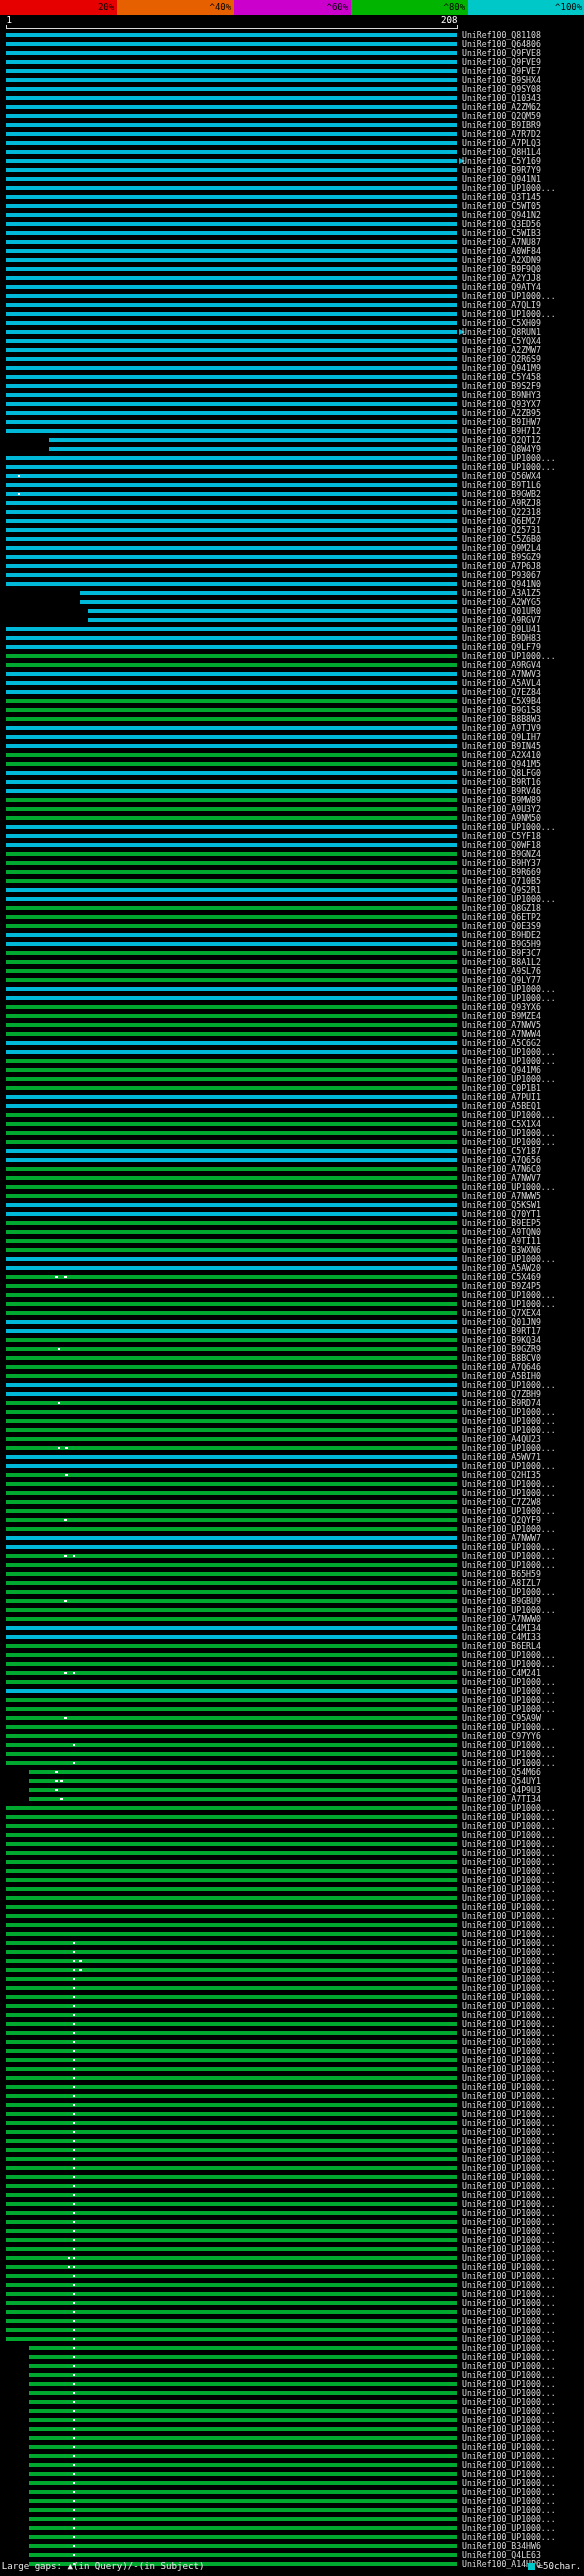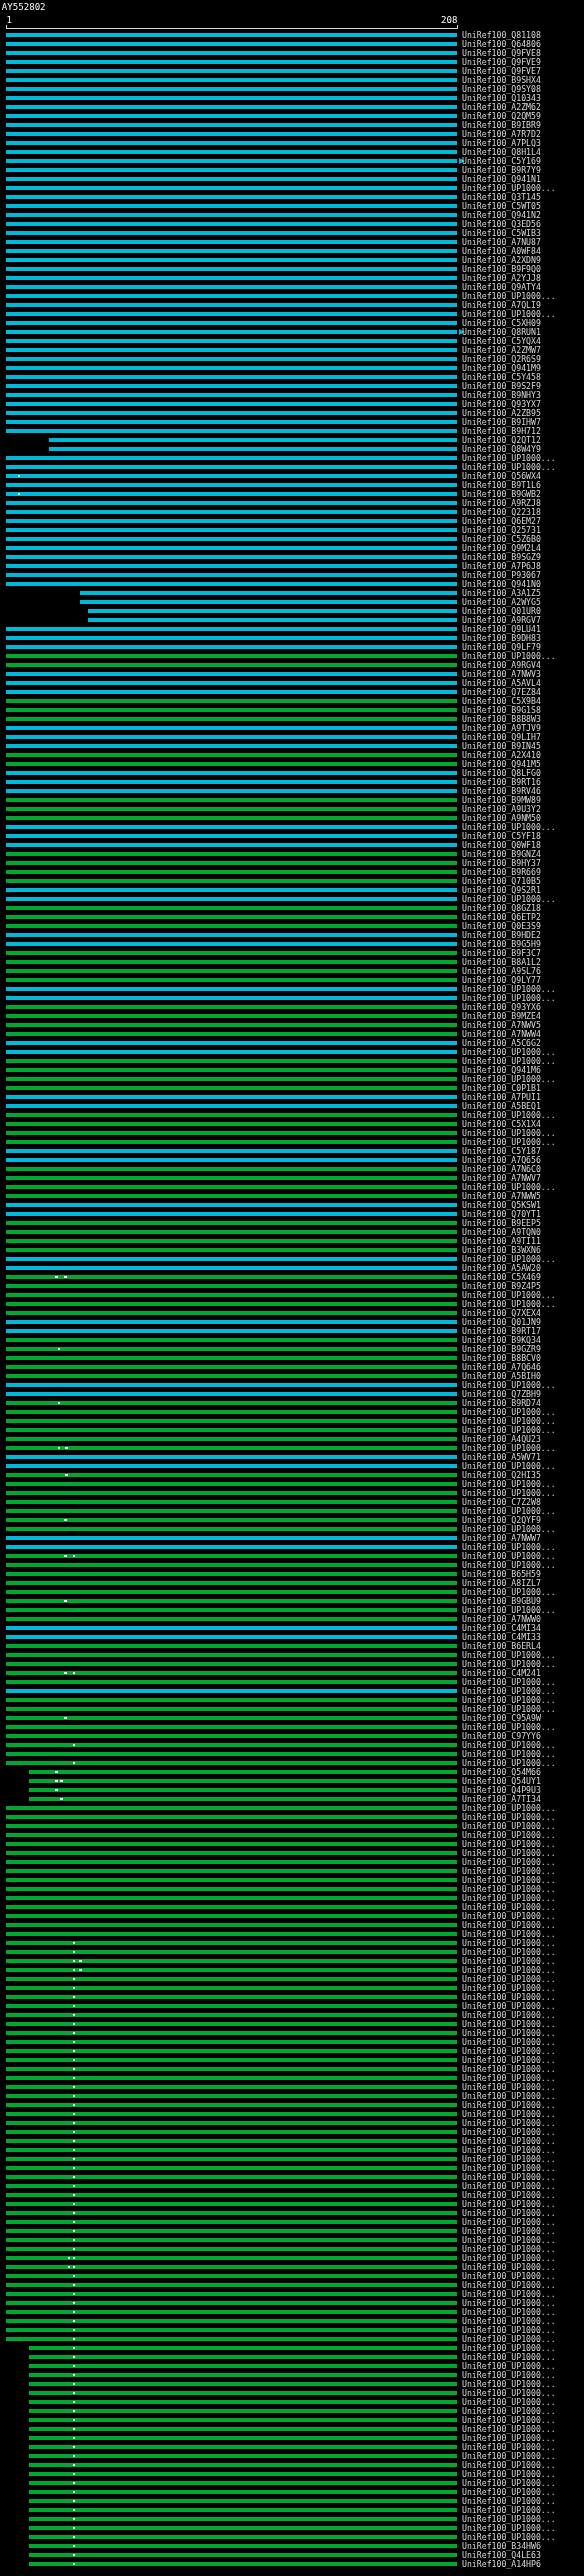--- a/index.html
+++ b/index.html
@@ -28,24 +28,38 @@
   .footer{position:absolute;bottom:0;left:0;right:0;height:23px;font-size:9.1px;color:#e8e8e8;}
   .fl{position:absolute;left:1.8px;bottom:4.6px;}
   .fright{position:absolute;right:3.7px;bottom:4.6px;display:flex;align-items:center;gap:2.7px;}
   .sq{width:7.3px;height:7.3px;background:#00c8c8;display:inline-block;}
 </style>
 </head>
 <body>
 
 <div class="screen">
 
+  <div class="scalebar">
+      <div class="seg" style="background: rgb(230, 0, 0);">
+        <span>20%</span>
+      </div>
+      <div class="seg" style="background: rgb(230, 96, 0);">
+        <span>^40%</span>
+      </div>
+      <div class="seg" style="background: rgb(204, 0, 204);">
+        <span>^60%</span>
+      </div>
+      <div class="seg" style="background: rgb(0, 180, 0);">
+        <span>^80%</span>
+      </div>
+      <div class="seg" style="background: rgb(0, 200, 200);">
+        <span>^100%</span>
+      </div>
+    </div>
 
-  <div class="queryrow">
-    <span>AY552802</span>
-  </div>
 
   <div class="ruler">
     <span class="r1">1</span>
     <span class="r2">208</span>
     <div class="rline"></div>
   </div>
 
   <div class="rows">
       <div class="arow">
         <div class="plot">
@@ -1833,15 +1847,22 @@
       </div>
       <div class="arow">
         <div class="plot">
           <div class="bar" style="background: rgb(0, 168, 48); left: 5%; width: 95%;"></div>
           <div class="dot" style="left: 14.7222%;"></div>
         </div>
         <div class="hlbl">UniRef100_A14HP6</div>
       </div>
     </div>
 
+  <div class="footer">
+    <span class="fl">Large gaps: ▲(in Query)/-(in Subject)</span>
+    <span class="fright">
+      <span class="sq"></span>
+      <span>=50char.</span>
+    </span>
+  </div>
 
 </div>
 
 
 </body></html>

